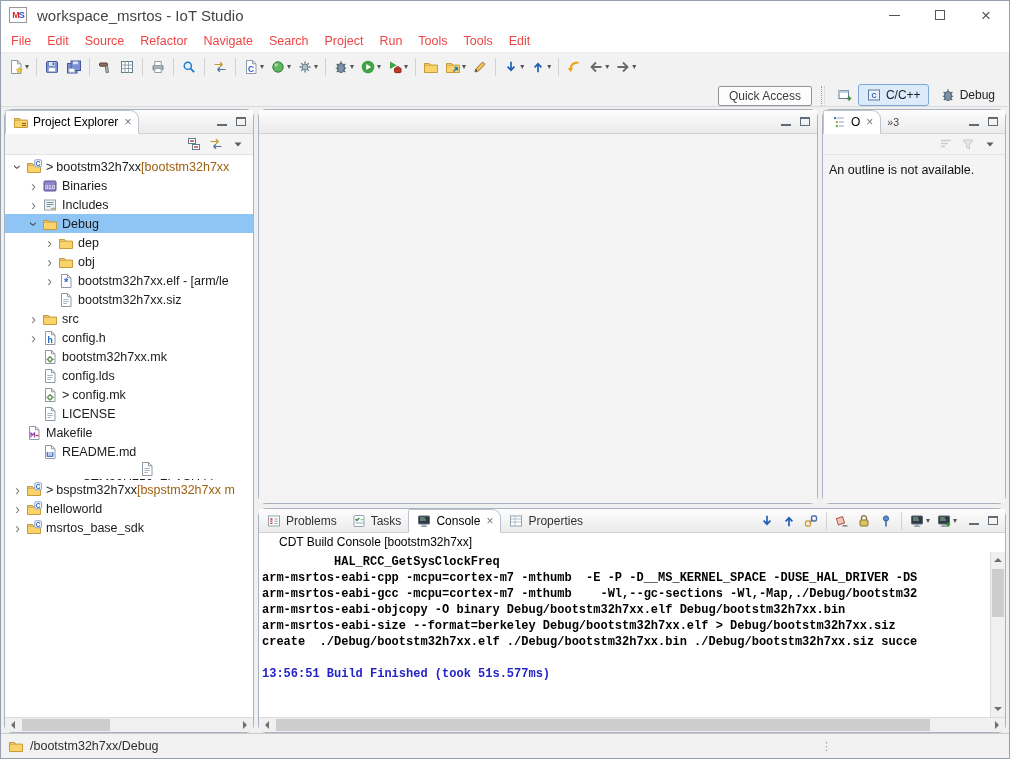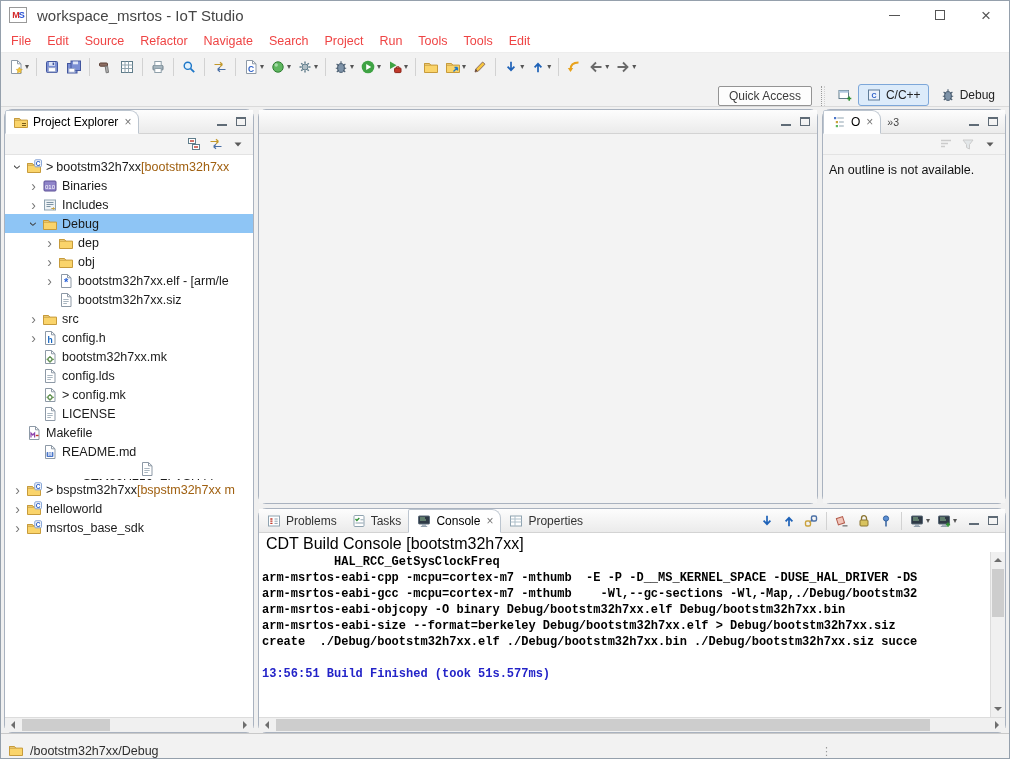--- a/index.html
+++ b/index.html
@@ -86,27 +86,27 @@
   .tri.l{border-right-color:#6e6e6e;margin-right:3px}
   .tri.r{border-left-color:#6e6e6e;margin-left:3px}
   .tri.u{border-bottom-color:#6e6e6e;margin-bottom:3px}
   .tri.d{border-top-color:#6e6e6e;margin-top:3px}
 
   
   .editor-body{flex:1;background:#f3f3f3}
   .outline-body{flex:1;background:#f4f4f4;padding:8px 6px;font-size:12.5px;color:#111}
 
   
-  .console-header{height:19px;background:#fff;font-size:16px;color:#000;padding:2px 7px;flex:0 0 auto}
+  .console-header{height:19px;background:#fff;font-size:12px;color:#000;padding:2px 20px;flex:0 0 auto}
   .console-mid{flex:1;display:flex;min-height:0;background:#fff}
   .console-output{flex:1;overflow:hidden;font-family:"Liberation Mono","DejaVu Sans Mono",monospace;font-weight:bold;font-size:12px;line-height:16px;white-space:pre;padding:2px 0 0 3px;color:#000}
   .console-line{height:16px}
 
   
-  .statusbar{height:25px;border-top:1px solid #c9c9c9;background:#f2f2f2;display:flex;align-items:flex-end;padding:0 7px;gap:6px;flex:0 0 auto;position:relative}
+  .statusbar{height:25px;border-top:1px solid #c9c9c9;background:#f2f2f2;display:flex;align-items:center;padding:0 7px;gap:6px;flex:0 0 auto;position:relative}
   .statusbar .path{color:#2e2e2e;font-size:12.5px}
   .status-grip{position:absolute;left:820px;color:#9a9a9a;font-size:11px;letter-spacing:-2px}
 </style>
 </head>
 <body>
 
 <div class="window">
 
   <div class="titlebar">
     <span class="app-logo">

